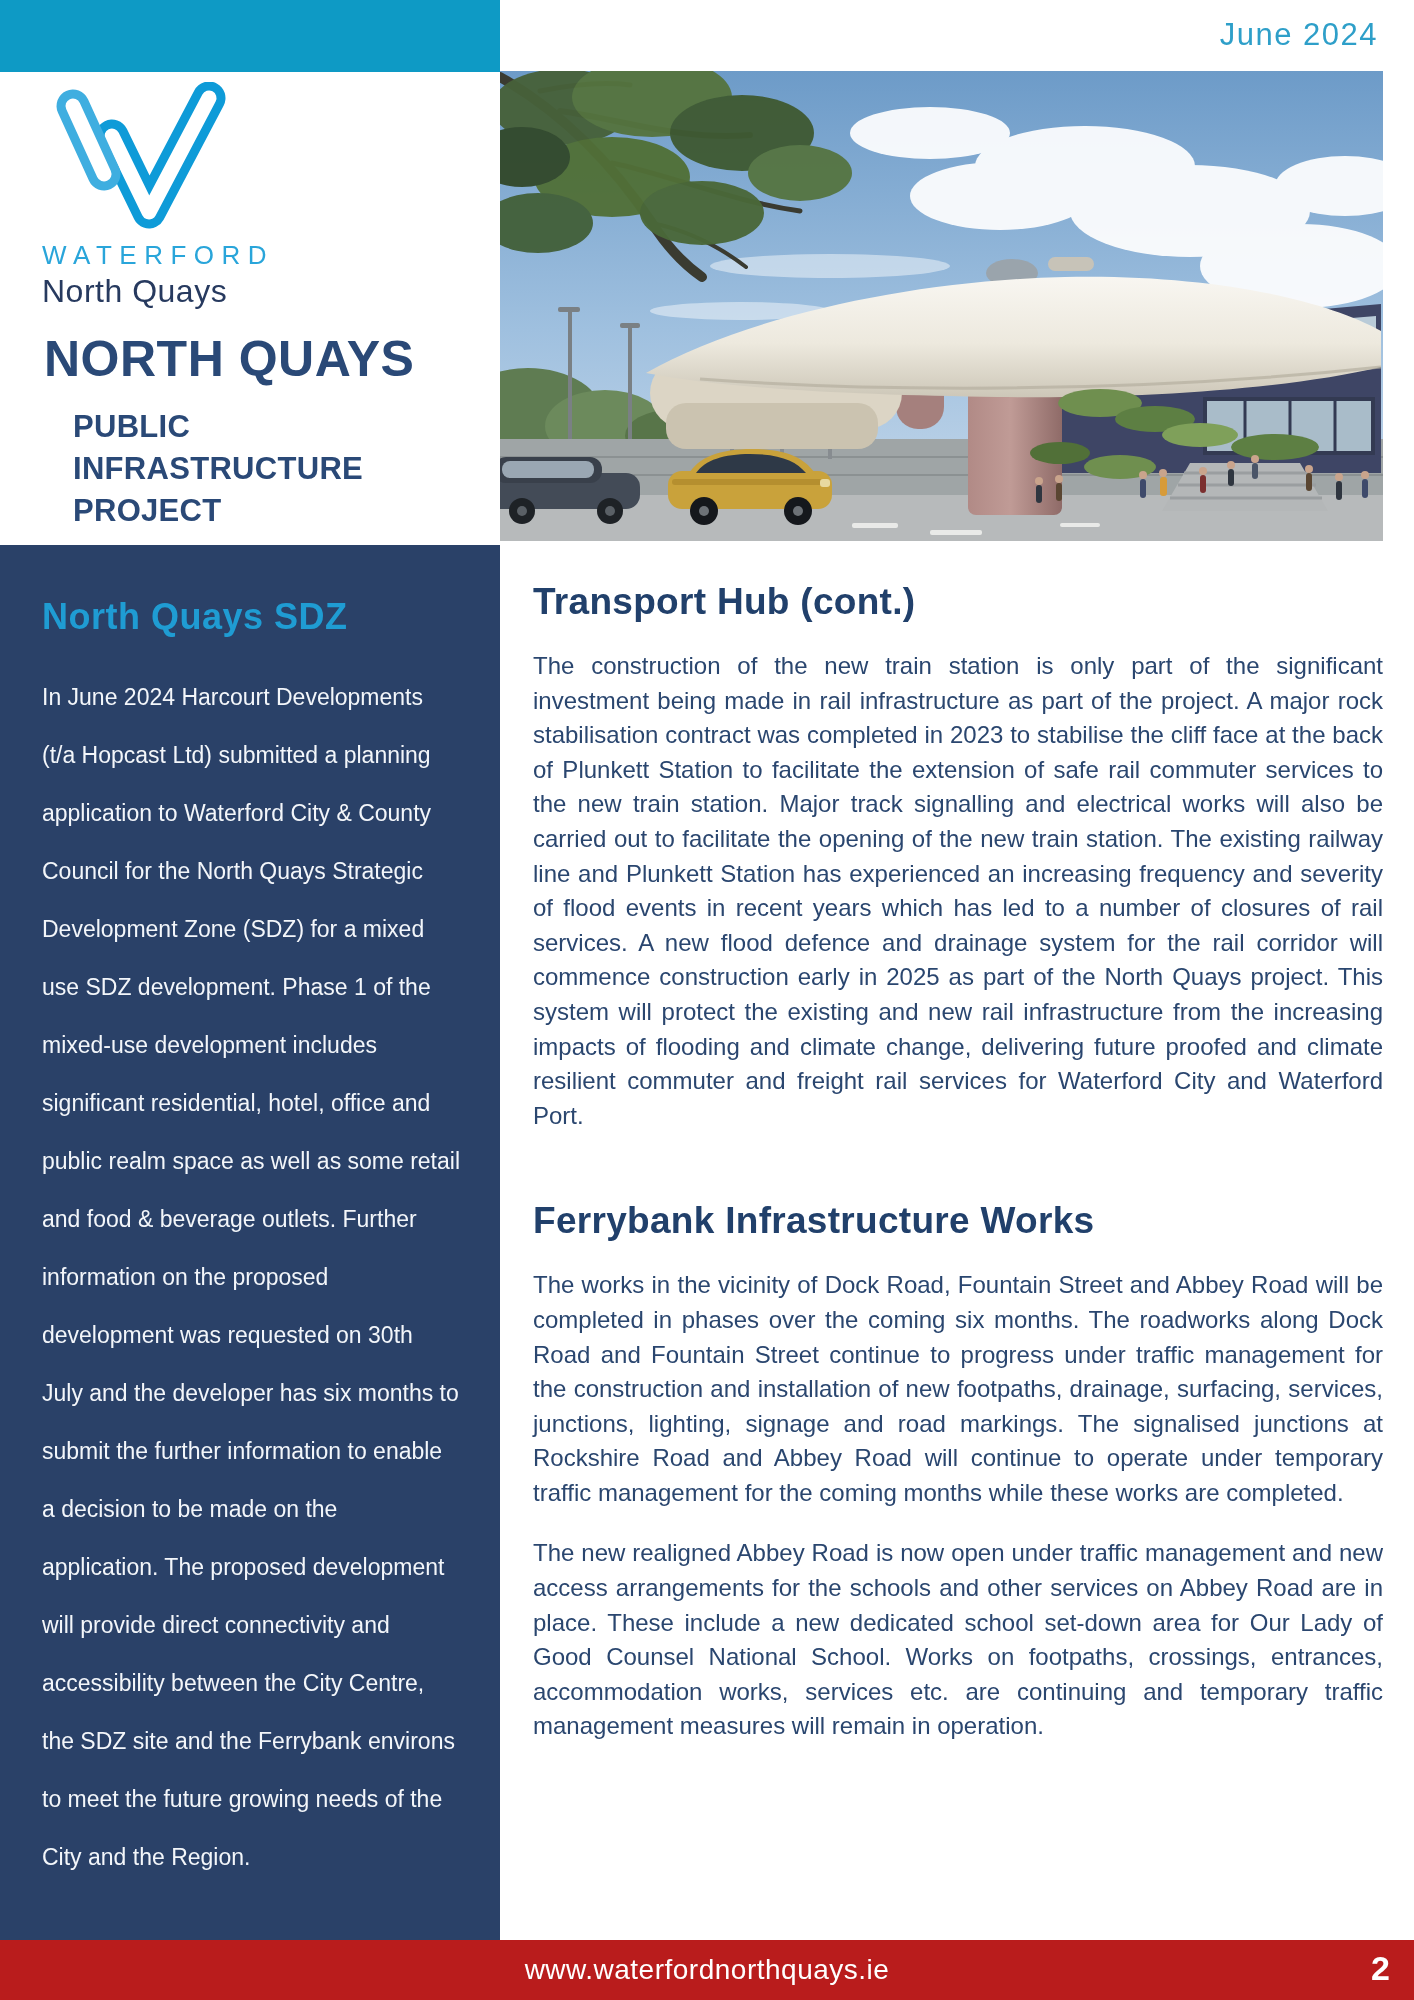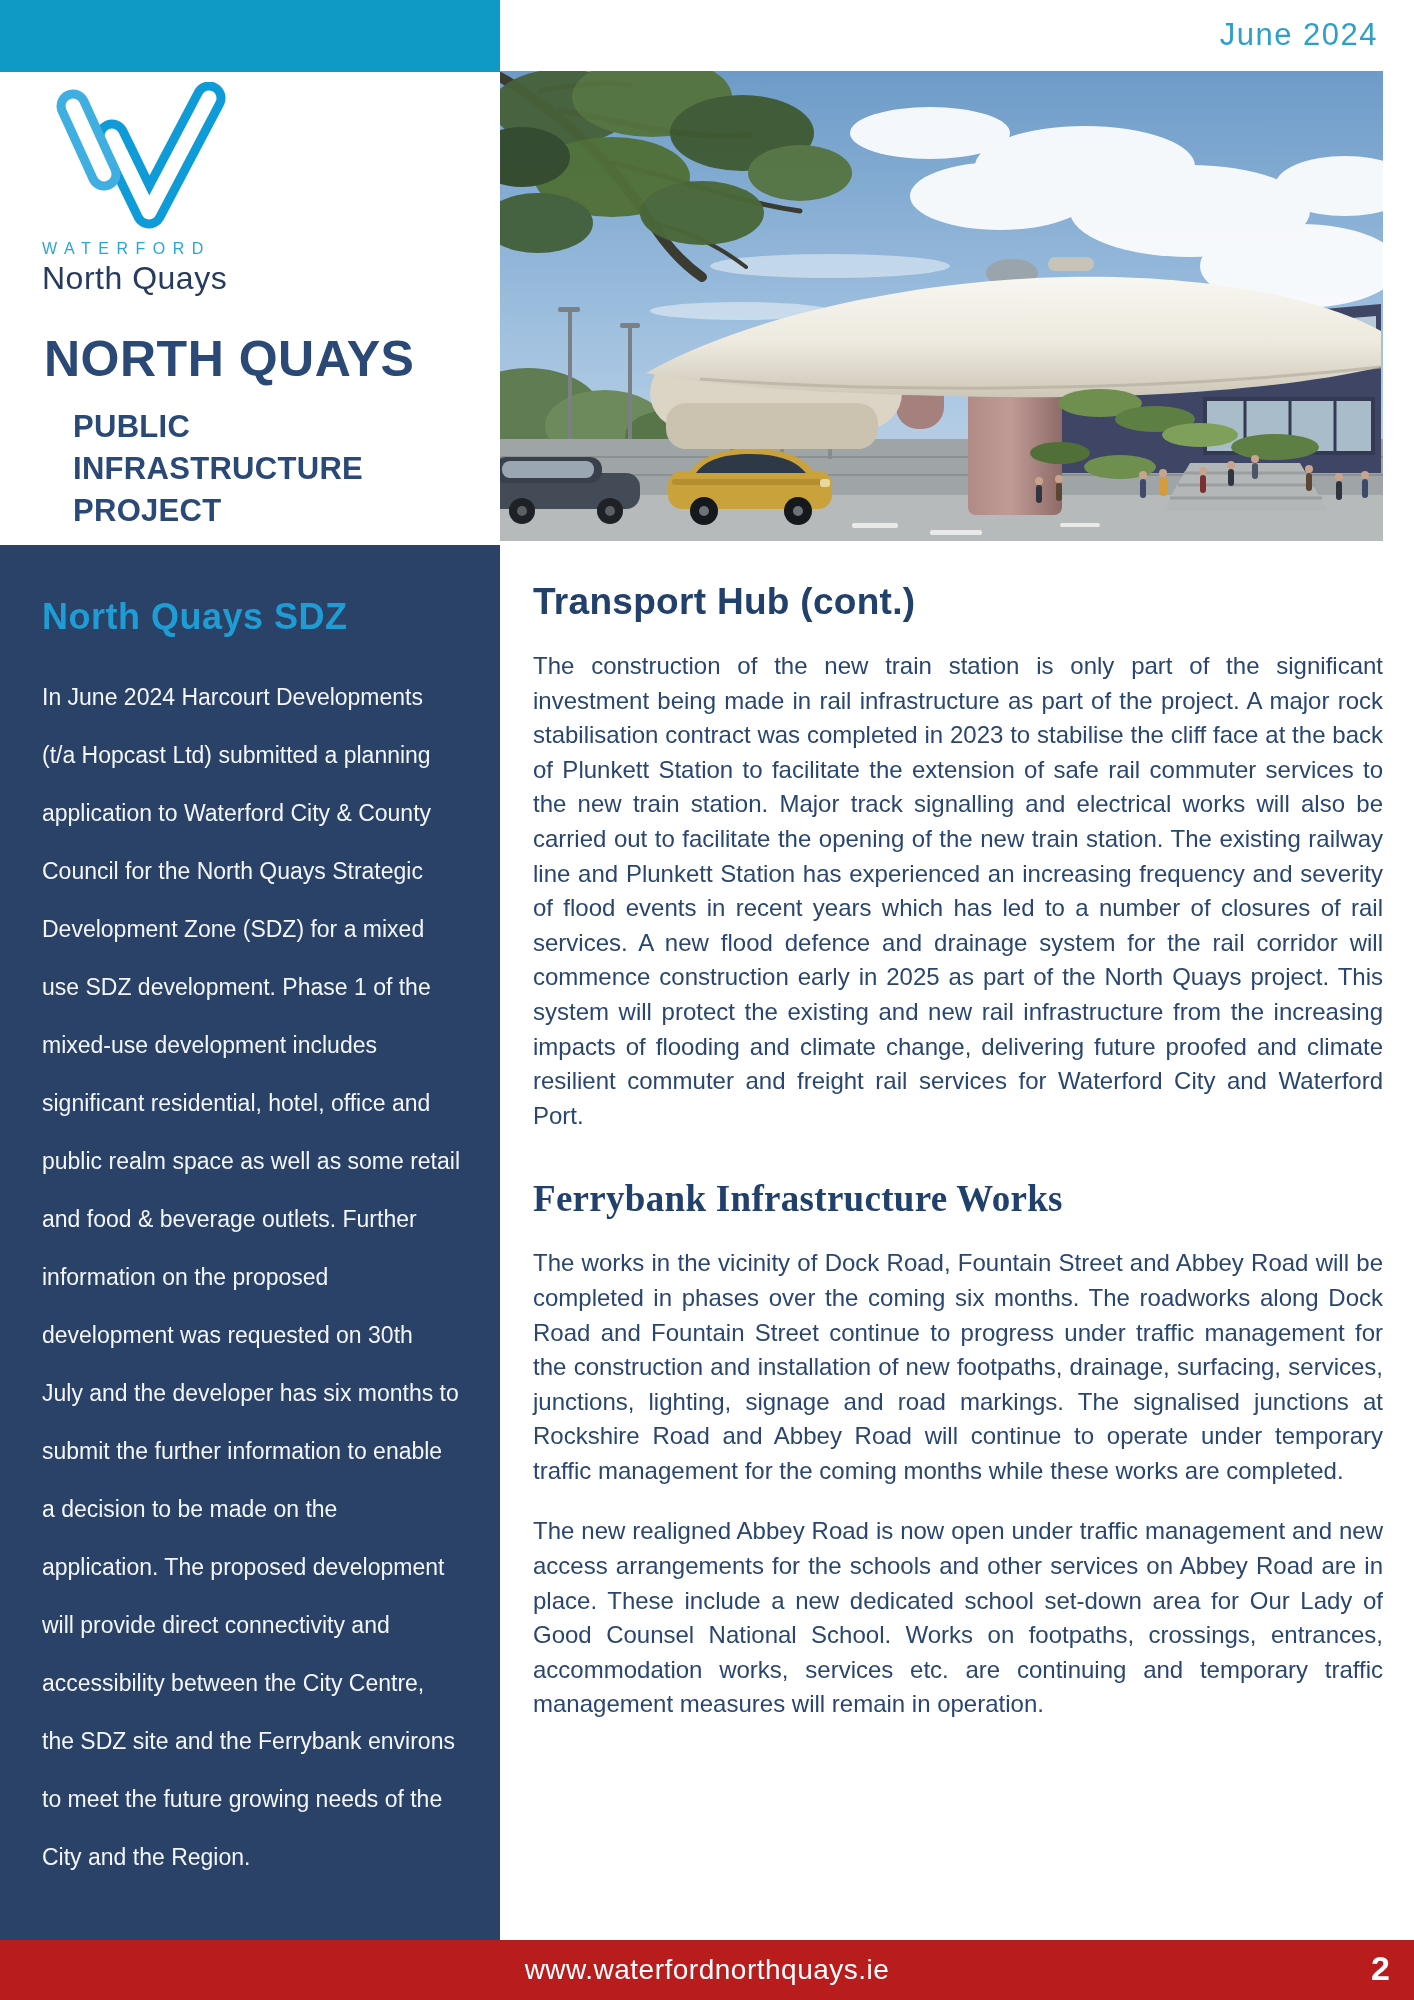--- a/index.html
+++ b/index.html
@@ -19,21 +19,21 @@
   .date {
     position:absolute; top:17px; right:36px;
     font-size:31px; letter-spacing:1.5px;
     color:#2E9FC9;
   }
   
   .logo { position:absolute; left:42px; top:82px; width:420px; }
   .w-mark { display:block; width:205px; height:150px; }
   .brand-top {
     margin-top:8px;
-    font-size:16px; letter-spacing:7.5px;
+    font-size:26px; letter-spacing:7.5px;
     color:#29A5DA; font-weight:400;
   }
   .brand-bottom {
     margin-top:2px;
     font-size:32px; letter-spacing:0.5px;
     color:#273A5F; font-weight:400;
   }
   
   .masthead-title {
     position:absolute; left:44px; top:330px;
@@ -71,21 +71,21 @@
   
   .main {
     position:absolute; left:533px; top:581px;
     width:850px;
   }
   .main-heading {
     margin:0;
     font-size:37px; font-weight:700; letter-spacing:0.3px;
     color:#21406B;
   }
-  .main-heading.second { margin-top:44px;font-family:Liberation Serif, serif; }
+  .main-heading.second { margin-top:67px; }
   .main p {
     margin:26px 0 0 0;
     text-align:justify;
     font-size:24px; line-height:34.6px;
     color:#2A466F;
   }
   
   .footer {
     position:absolute; left:0; top:1940px;
     width:1414px; height:60px;

